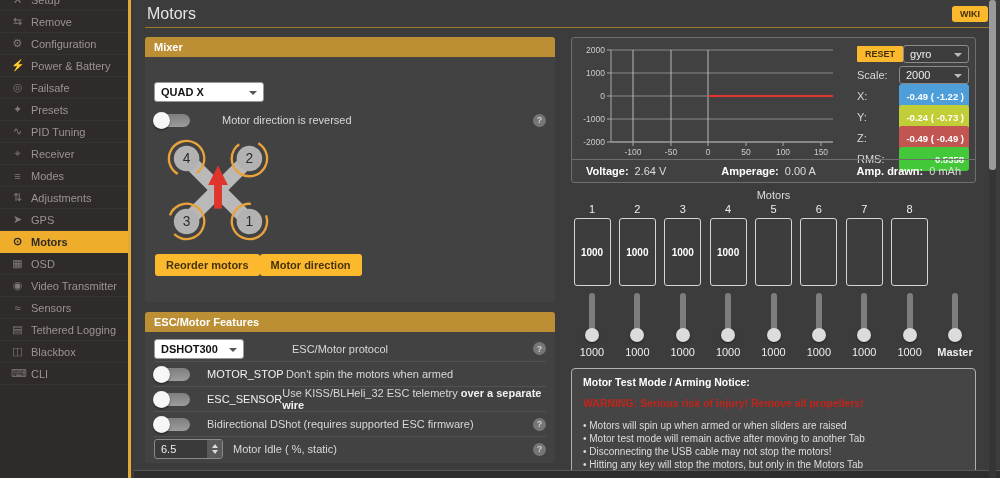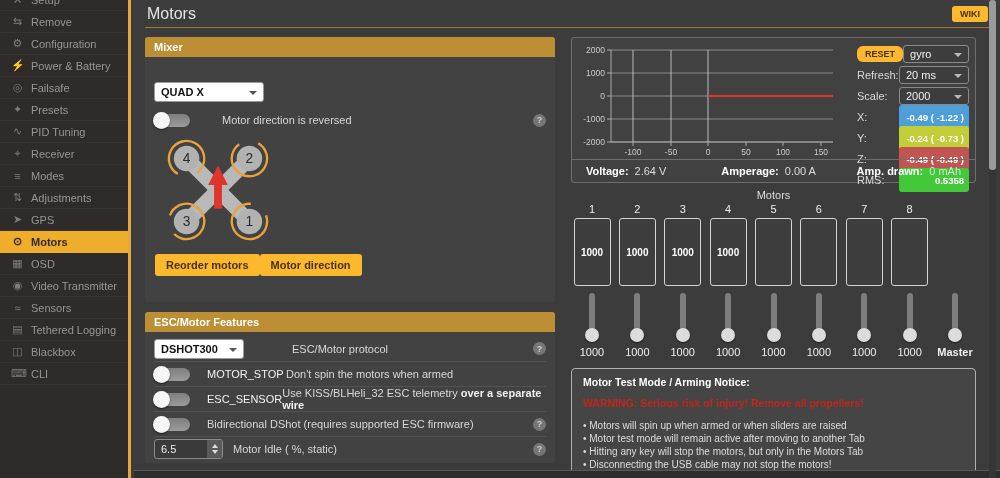--- a/index.html
+++ b/index.html
@@ -73,21 +73,21 @@
   
   .graph-panel { border:1px solid #6e6e6e; border-radius:3px; background:#414141;
     position:relative; height:146px; }
   .graph-wrap { position:absolute; left:5px; top:4px; }
   .controls { position:absolute; right:6px; top:7px; width:112px; display:flex;
     flex-direction:column; gap:3px; }
   .ctl-row { display:flex; align-items:center; height:18px; }
   .ctl-row .lbl { width:42px; color:#d8d8d8; font-size:11px; }
   .ctl-row .select, .ctl-row .badge { width:70px; margin-left:auto; }
   .btn-reset { background:#fdb92e; color:#46320a; font-weight:bold; border:none;
-    border-radius:6px; font-size:9px; height:16px; padding:0 8px; cursor:pointer; font-family:inherit; }
+    border-radius:1px; font-size:9px; height:16px; padding:0 8px; cursor:pointer; font-family:inherit; }
   .badge { height:24px; border-radius:3px; color:#fff; font-size:9.5px; font-weight:bold;
     display:flex; align-items:center; justify-content:flex-end; padding:0 5px; }
   .power-row { position:absolute; left:0; right:0; bottom:0; height:23px;
     border-top:1px solid #6e6e6e; display:flex; align-items:center; padding:0 14px; gap:4px; }
   .power-row b { color:#fff; }
   .power-row .vval { color:#ddd; margin-right:auto; }
   .power-row .grp { display:flex; gap:6px; flex:1; }
 
   
   .motors-block { margin-top:6px; }
@@ -375,26 +375,20 @@
           </div>
 
           <div class="controls">
             <div class="ctl-row">
               <button class="btn-reset">RESET</button>
               <div class="select dark">
                 <span>gyro</span>
               </div>
             </div>
             <div class="ctl-row">
-              <span class="lbl">Refresh:</span>
-              <div class="select dark">
-                <span>20 ms</span>
-              </div>
-            </div>
-            <div class="ctl-row">
               <span class="lbl">Scale:</span>
               <div class="select dark">
                 <span>2000</span>
               </div>
             </div>
             <div class="ctl-row">
               <span class="lbl">X:</span>
               <span class="badge" id="badge-x" style="background: rgb(77, 158, 217);">-0.49 ( -1.22 )</span>
             </div>
             <div class="ctl-row">
@@ -486,22 +480,22 @@
               </div>
             </div>
         </div>
 
         <div class="notice">
           <div class="notice-title">Motor Test Mode / Arming Notice:</div>
           <div class="notice-warning">WARNING: Serious risk of injury! Remove all propellers!</div>
           <ul>
               <li>Motors will spin up when armed or when sliders are raised</li>
               <li>Motor test mode will remain active after moving to another Tab</li>
+              <li>Disconnecting the USB cable may not stop the motors!</li>
               <li>Hitting any key will stop the motors, but only in the Motors Tab</li>
-              <li>Disconnecting the USB cable may not stop the motors!</li>
             </ul>
 
         </div>
 
       </div>
     </div>
   </div>
 
   <div class="footer-strip"></div>
   <div class="scrollbar">

